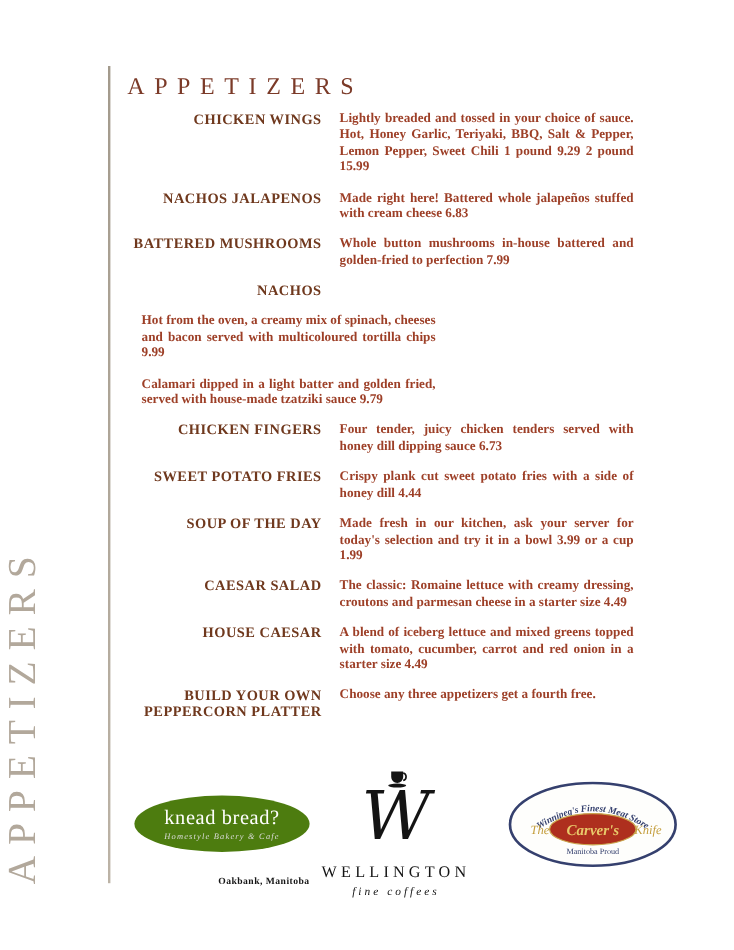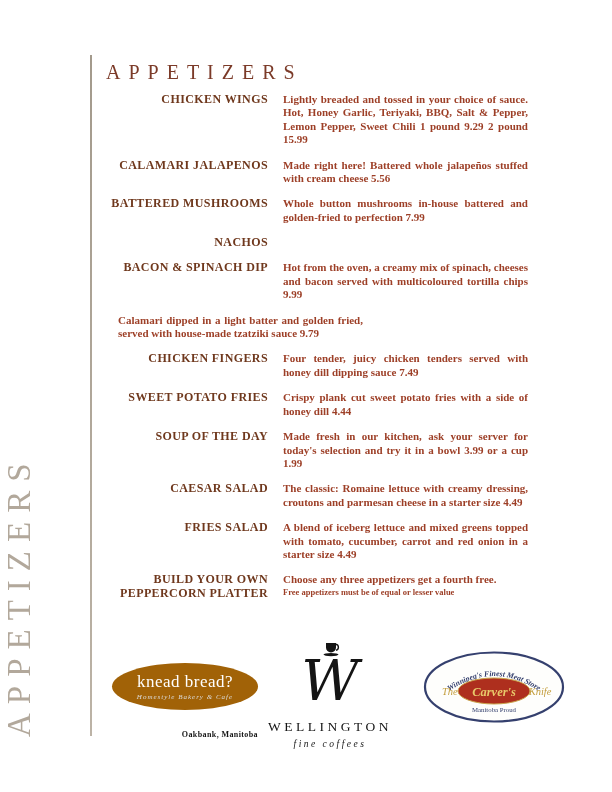--- a/index.html
+++ b/index.html
@@ -21,21 +21,21 @@
   .row { display:flex; margin-bottom:12px; }
   .item-name { flex:none; width:165px; text-align:right; color:#6f381d;
     font-size:12px; line-height:13.2px; letter-spacing:0.4px; white-space:pre-line; }
   .item-desc { width:245px; margin-left:15px; color:#9d3f27;
     font-size:11px; line-height:13.4px; }
   .desc-text { display:block; text-align:justify; white-space:pre-line; }
   .note { display:block; font-size:8.5px; line-height:11px; }
   .note:empty { display:none; }
 
   .logo-knead { position:absolute; left:112px; top:663px; width:146px; text-align:center; }
-  .knead-ellipse { width:146px; height:47px; background:#a16207; border-radius:50%;
+  .knead-ellipse { width:146px; height:47px; background:#4d7c0f; border-radius:50%;
     display:flex; flex-direction:column; align-items:center; justify-content:center; }
   .knead-name { color:#ffffff; font-size:17px; letter-spacing:0.5px; }
   .knead-tagline { color:#dddddd; font-size:7px; font-style:italic; margin-top:1px; letter-spacing:1px; }
   .knead-location { font-size:8px; color:#161616; margin-top:20px; letter-spacing:0.4px; font-weight:bold;text-align:right; }
 
   .logo-wellington { position:absolute; left:262px; top:641px; width:136px; text-align:center; color:#141414; }
   .w-mark { position:relative; height:76px; }
   .w-cup { position:absolute; left:60px; top:0; }
   .w-letter { position:absolute; left:0; right:0; top:10px;
     font-family:"DejaVu Serif", serif; font-style:italic;
@@ -60,58 +60,57 @@
 
     <div class="row">
       <div class="item-name">CHICKEN WINGS</div>
       <div class="item-desc">
         <span class="desc-text">Lightly breaded and tossed in your choice of sauce. Hot, Honey Garlic, Teriyaki, BBQ, Salt &amp; Pepper, Lemon Pepper, Sweet Chili 1 pound 9.29 2 pound 15.99</span>
 
       </div>
     </div>
 
     <div class="row">
-      <div class="item-name">CALAMARI JALAPENOS</div>
+      <div class="item-name">NACHOS JALAPENOS</div>
       <div class="item-desc">
-        <span class="desc-text">Made right here! Battered whole jalapeños stuffed with cream cheese 5.56</span>
+        <span class="desc-text">Made right here! Battered whole jalapeños stuffed with cream cheese 6.83</span>
 
       </div>
     </div>
 
     <div class="row">
       <div class="item-name">BATTERED MUSHROOMS</div>
       <div class="item-desc">
         <span class="desc-text">Whole button mushrooms in-house battered and golden-fried to perfection 7.99</span>
 
       </div>
     </div>
 
     <div class="row">
       <div class="item-name">NACHOS</div>
     </div>
 
     <div class="row">
-      <div class="item-name">BACON &amp; SPINACH DIP</div>
       <div class="item-desc">
         <span class="desc-text">Hot from the oven, a creamy mix of spinach, cheeses and bacon served with multicoloured tortilla chips  9.99</span>
 
       </div>
     </div>
 
     <div class="row">
       <div class="item-desc">
         <span class="desc-text">Calamari dipped in a light batter and golden fried, served with house-made tzatziki sauce 9.79</span>
 
       </div>
     </div>
 
     <div class="row">
       <div class="item-name">CHICKEN FINGERS</div>
       <div class="item-desc">
-        <span class="desc-text">Four tender, juicy chicken tenders served with honey dill dipping sauce 7.49</span>
+        <span class="desc-text">Four tender, juicy chicken tenders served with honey dill dipping sauce 6.73</span>
 
       </div>
     </div>
 
     <div class="row">
       <div class="item-name">SWEET POTATO FRIES</div>
       <div class="item-desc">
         <span class="desc-text">Crispy plank cut sweet potato fries with  a side of honey dill 4.44</span>
 
       </div>
@@ -127,33 +126,32 @@
 
     <div class="row">
       <div class="item-name">CAESAR SALAD</div>
       <div class="item-desc">
         <span class="desc-text">The classic: Romaine lettuce with creamy dressing, croutons and parmesan cheese in a starter size 4.49</span>
 
       </div>
     </div>
 
     <div class="row">
-      <div class="item-name">FRIES SALAD</div>
+      <div class="item-name">HOUSE CAESAR</div>
       <div class="item-desc">
         <span class="desc-text">A blend of iceberg lettuce and mixed greens topped with tomato, cucumber, carrot and red onion in a starter size 4.49</span>
 
       </div>
     </div>
 
     <div class="row">
       <div class="item-name">BUILD YOUR OWN
 PEPPERCORN PLATTER</div>
       <div class="item-desc">
         <span class="desc-text">Choose any three appetizers get a fourth free.</span>
-        <span class="note">Free appetizers must be of equal or lesser value</span>
       </div>
     </div>
 
   </div>
 
   <div class="logo-knead">
     <div class="knead-ellipse">
       <div class="knead-name">knead bread?</div>
       <div class="knead-tagline">Homestyle Bakery &amp; Cafe</div>
     </div>

